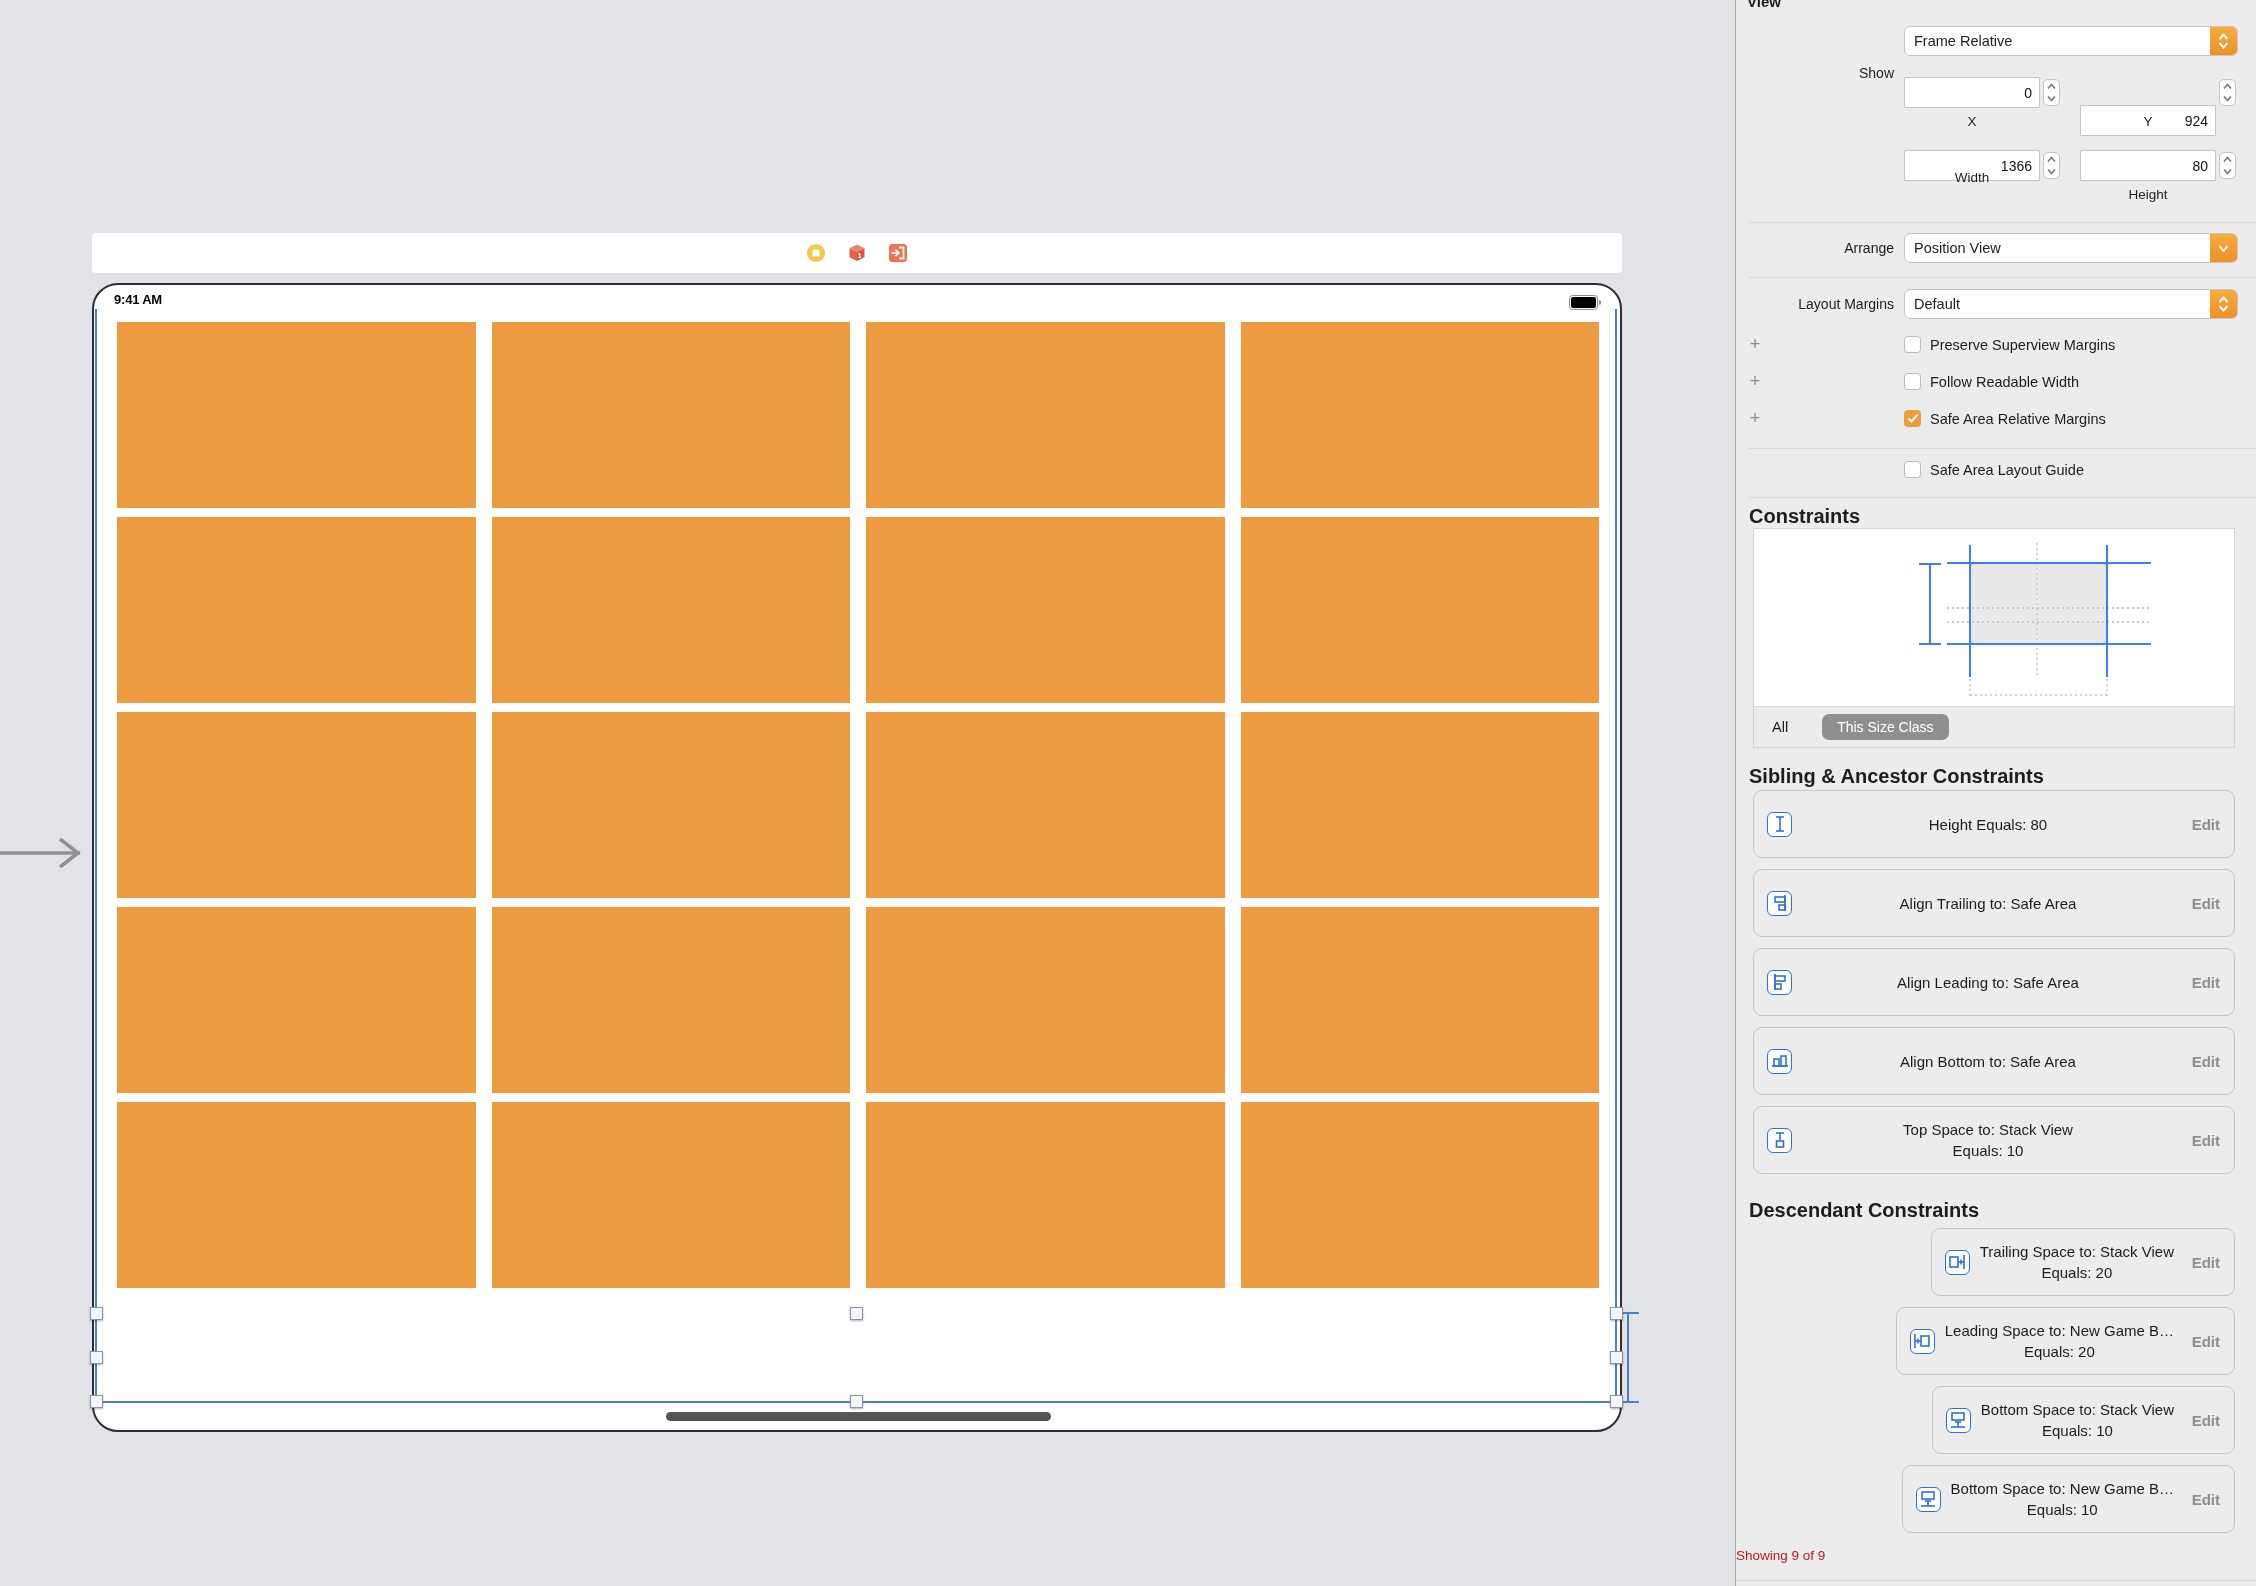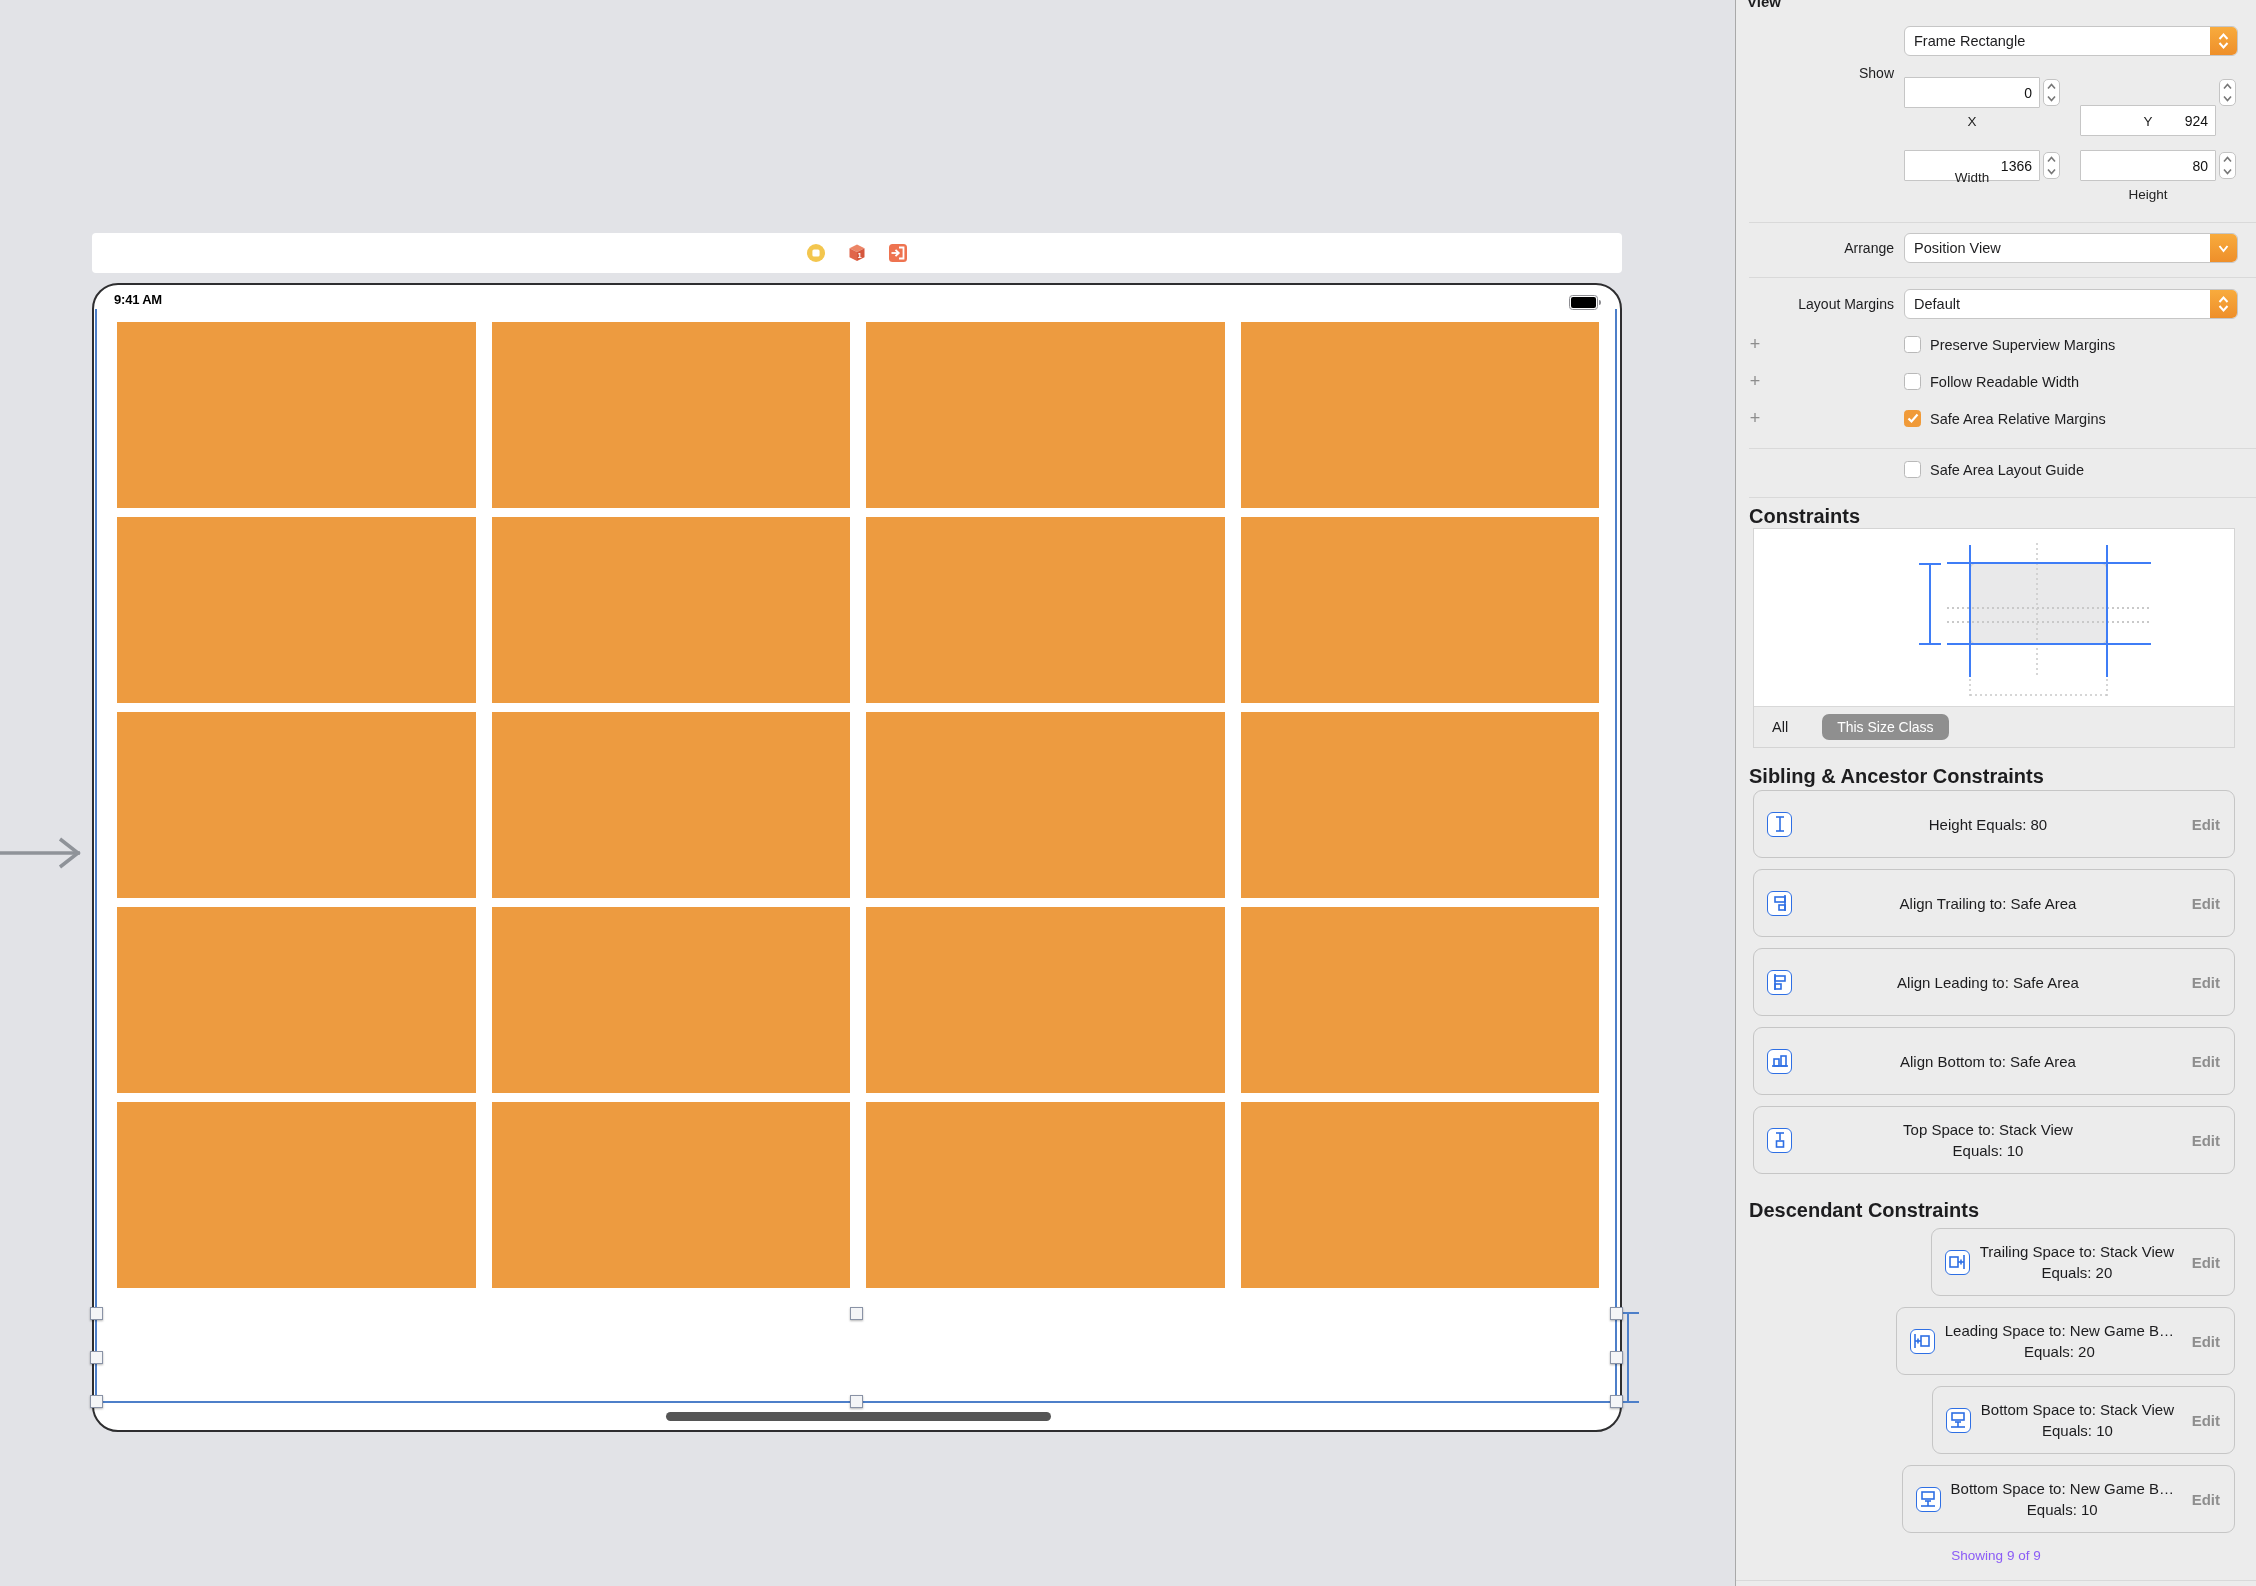--- a/index.html
+++ b/index.html
@@ -58,21 +58,21 @@
     display:flex;align-items:center;}
   .all-lbl{margin-left:18px;font-size:14.5px;}
   .size-pill{margin-left:34px;background:#8f8f8f;color:#fff;font-size:14px;padding:5px 15px;border-radius:7px;}
   .c-rows{position:absolute;left:17px;width:482px;display:flex;flex-direction:column;gap:11px;}
   .c-row{position:relative;height:68px;border:1px solid #c6c6c6;border-radius:9px;box-sizing:border-box;
     display:flex;align-items:center;}
   .c-icon{position:absolute;left:13px;width:25px;height:25px;background:#fff;border:1.5px solid #2e6fe4;
     border-radius:6px;box-sizing:border-box;display:flex;align-items:center;justify-content:center;}
   .c-text{flex:1;text-align:center;padding:0 60px 0 48px;font-size:15px;line-height:21px;color:#1c1c1e;}
   .c-edit{position:absolute;right:14px;font-size:15px;font-weight:700;color:#8e8e8e;}
-  .showing{position:absolute;left:0;right:0;text-align:center;font-size:13.5px;color:#8b5cf6;}
+  .showing{position:absolute;left:0;right:0;font-size:13.5px;color:#b91c1c;}
   svg{display:block;}
 </style>
 </head>
 <body>
 
 <div class="canvas">
 
   <svg class="entry-arrow" width="94" height="32" viewBox="0 0 94 32">
     <line x1="0" y1="16" x2="80" y2="16" stroke="#8f9399" stroke-width="3.5"></line>
     <polyline points="60,2 78,16 60,30" fill="none" stroke="#8f9399" stroke-width="3.5"></polyline>
@@ -167,21 +167,21 @@
   <div class="handle" style="left:1610px;top:1307px;"></div>
   <div class="handle" style="left:1610px;top:1351px;"></div>
   <div class="handle" style="left:1610px;top:1395px;"></div>
 </div>
 
 <div class="inspector">
   <div class="insp-title">View</div>
 
   <div class="rlabel" style="top:33px;margin-top:32px;">Show</div>
   <div class="dropdown" style="top:26px;">
-    <span class="val">Frame Rectangle</span>
+    <span class="val">Frame Relative</span>
     <span class="cap">
       <svg width="11" height="18" viewBox="0 0 11 18">
           <polyline points="1.5,7 5.5,2.5 9.5,7" fill="none" stroke="#fff" stroke-width="2"></polyline>
           <polyline points="1.5,11 5.5,15.5 9.5,11" fill="none" stroke="#fff" stroke-width="2"></polyline>
         </svg>
     </span>
   </div>
 
   <input class="field" style="left: 168px; top: 77px;" value="0">
   <div class="stepper" style="left:307px;top:79px;">

